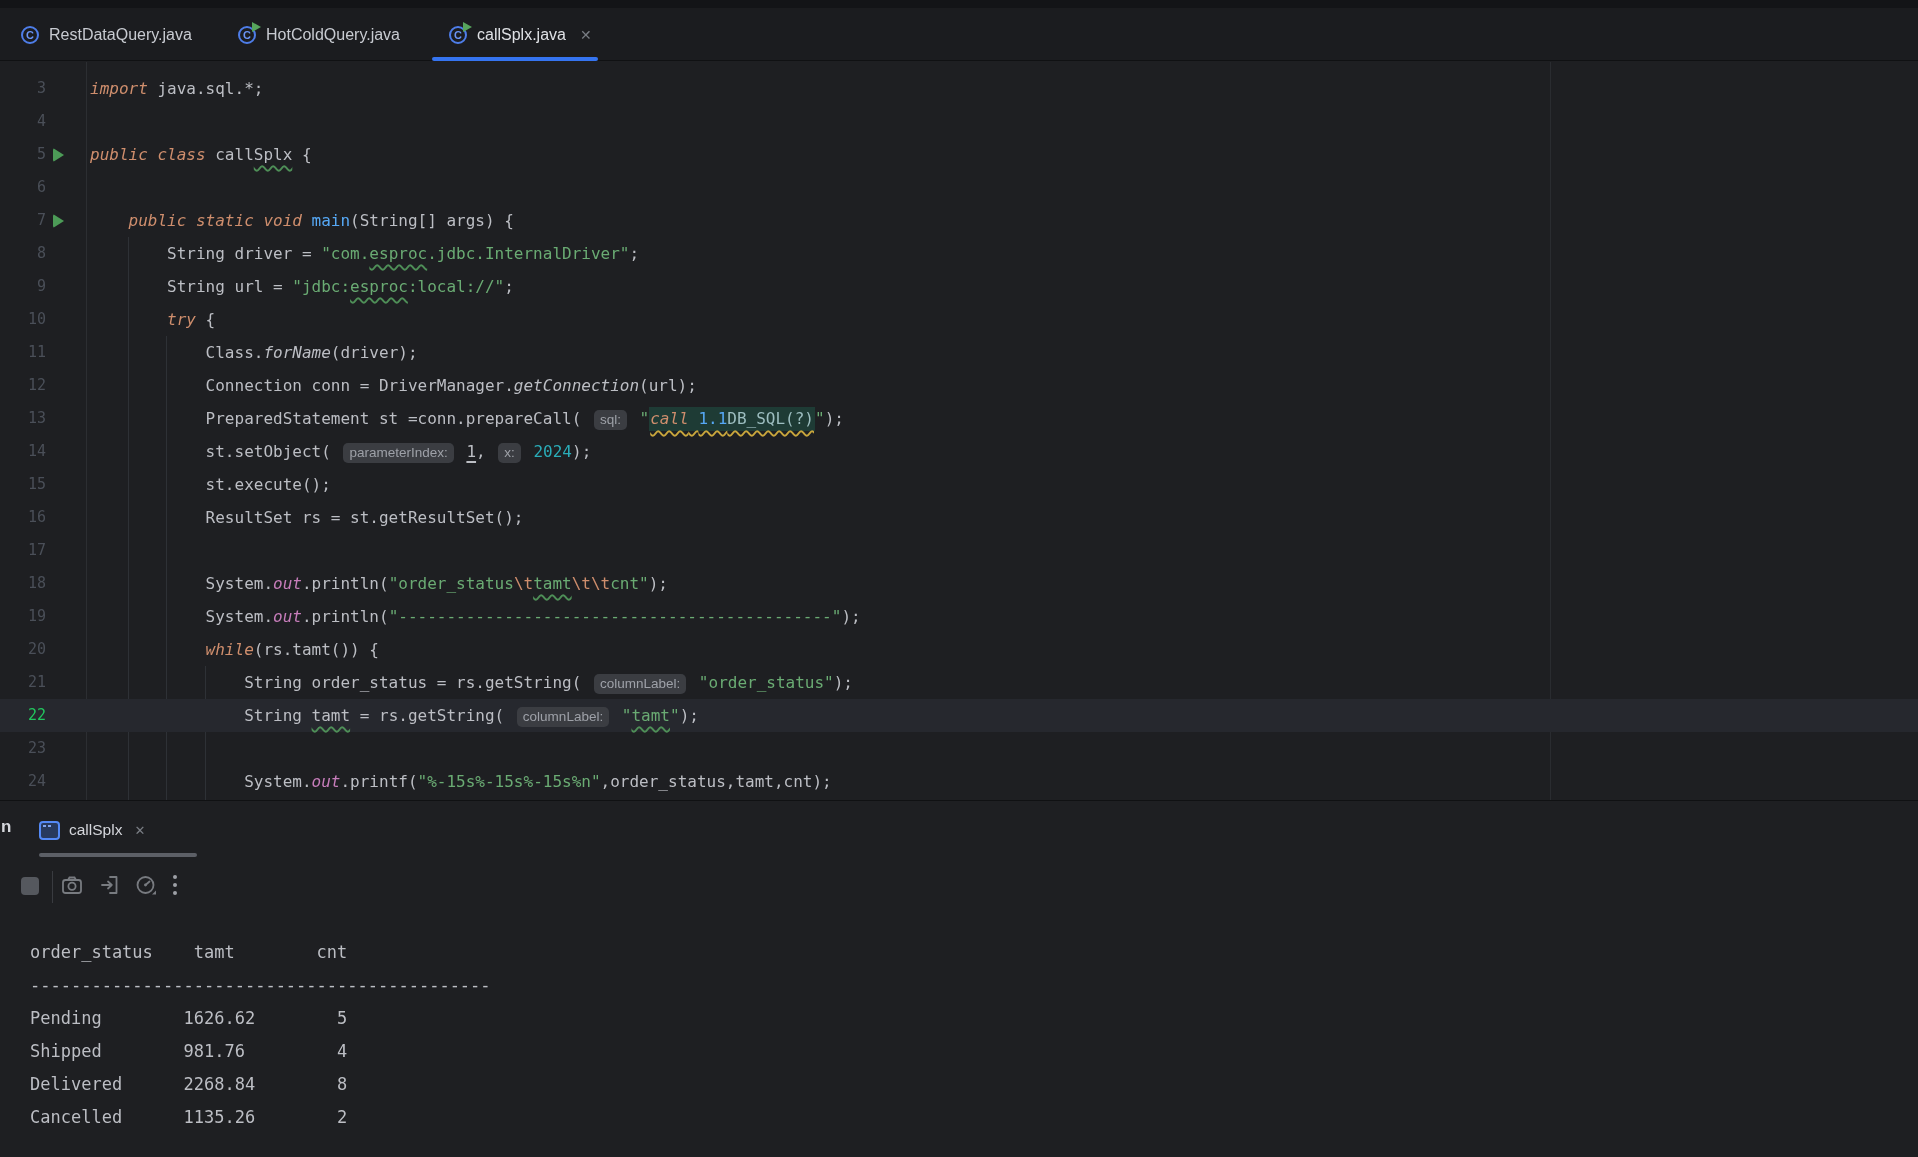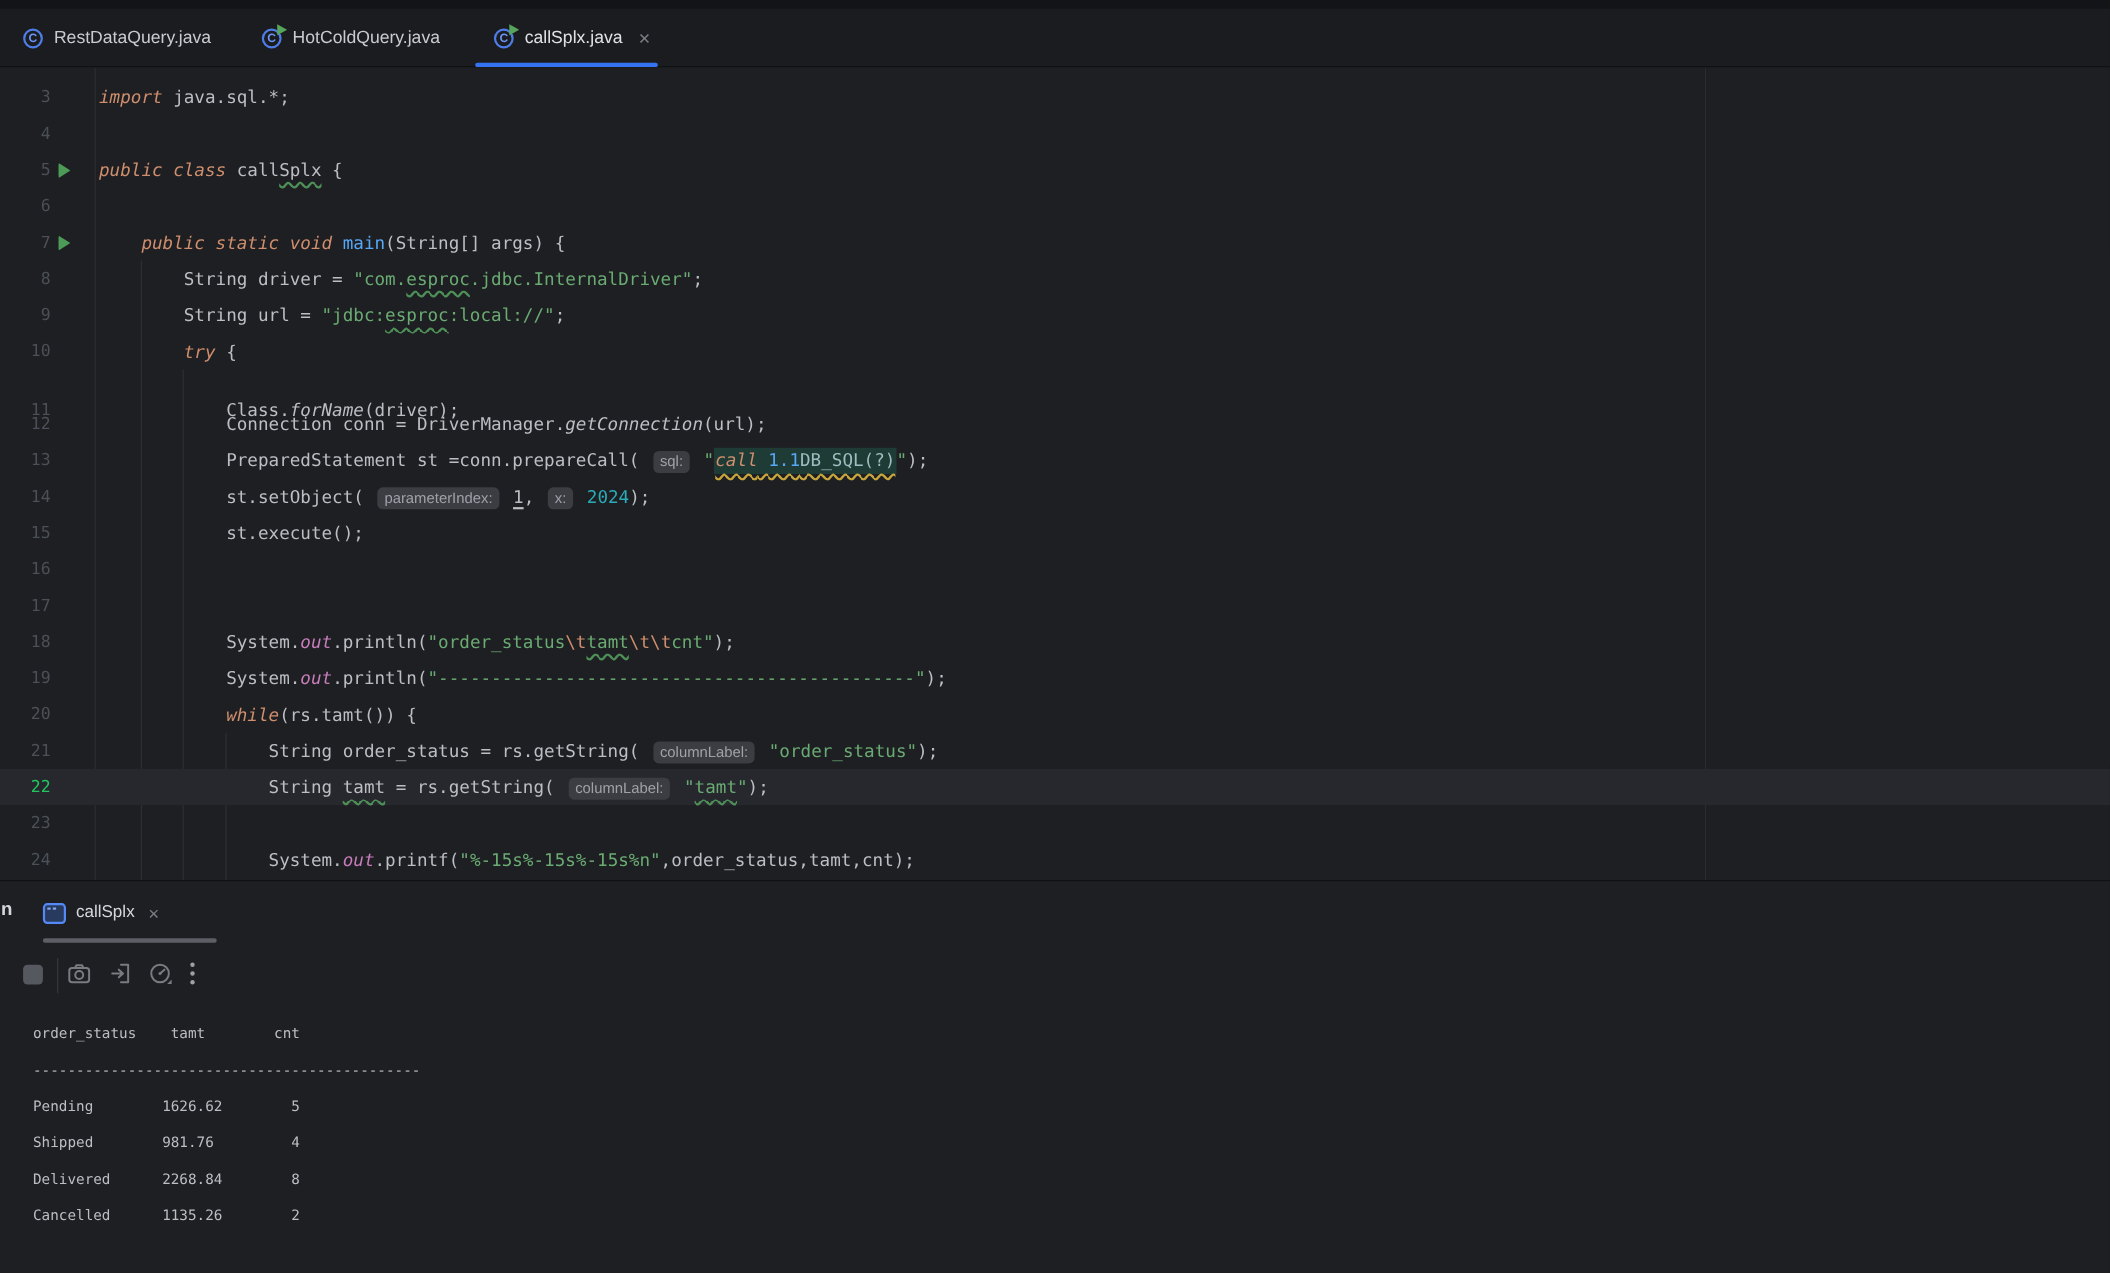--- a/index.html
+++ b/index.html
@@ -73,21 +73,21 @@
              border-radius:4px; background:#283A5E; }
   .conicon .d1,.conicon .d2 { position:absolute; top:2px; width:3px; height:2px; background:#7FA4F0; }
   .conicon .d1 { left:2px; } .conicon .d2 { left:7px; }
   .ptoolbar { position:absolute; left:0; top:62px; width:220px; height:46px; }
   .stopbtn { position:absolute; left:21px; top:14px; width:18px; height:18px; background:#55585E; border-radius:4px; cursor:pointer; }
   .tool-div { position:absolute; left:52px; top:8px; width:1px; height:32px; background:#393B40; }
   .ticon { position:absolute; top:10px; width:24px; height:24px; cursor:pointer; }
   .kebab { position:absolute; left:173px; top:12px; width:6px; height:22px; cursor:pointer; }
   .kebab i { display:block; width:4px; height:4px; border-radius:50%; background:#9DA0A6; margin:0 0 4px 0; }
 
-  .console { position:absolute; left:30px; top:123px; font-size:13px; line-height:33px;
+  .console { position:absolute; left:30px; top:135px; font-size:17px; line-height:33px;
              color:#BCBEC4; white-space:pre; }
   .con-line { height:33px; }
 </style>
 </head>
 <body>
 
 <div class="tabbar">
   <div class="tabbar-topstrip"></div>
   <div id="etabs">
       <div class="etab" style="left: 20px;">
@@ -152,21 +152,21 @@
         <span class="code"><span class="tk-d">        String driver = </span><span class="tk-str">"com.</span><span class="tk-str tk-wavy">esproc</span><span class="tk-str">.jdbc.InternalDriver"</span><span class="tk-d">;</span></span>
       </div>
       <div class="cl" style="top: 208px;">
         <span class="ln">9</span>
         <span class="code"><span class="tk-d">        String url = </span><span class="tk-str">"jdbc:</span><span class="tk-str tk-wavy">esproc</span><span class="tk-str">:local://"</span><span class="tk-d">;</span></span>
       </div>
       <div class="cl" style="top: 241px;">
         <span class="ln">10</span>
         <span class="code"><span class="tk-d">        </span><span class="tk-kw">try</span><span class="tk-d"> {</span></span>
       </div>
-      <div class="cl" style="top: 274px; margin-top: 20px;">
+      <div class="cl" style="top: 274px;">
         <span class="ln">11</span>
         <span class="code"><span class="tk-d">            Class.</span><span class="tk-sm">forName</span><span class="tk-d">(driver);</span></span>
       </div>
       <div class="cl" style="top: 307px;">
         <span class="ln">12</span>
         <span class="code"><span class="tk-d">            Connection conn = DriverManager.</span><span class="tk-sm">getConnection</span><span class="tk-d">(url);</span></span>
       </div>
       <div class="cl" style="top: 340px;">
         <span class="ln">13</span>
         <span class="code"><span class="tk-d">            PreparedStatement st =conn.prepareCall( </span><span class="tk-hint">sql:</span><span class="tk-d"> </span><span class="tk-str">"</span><span class="inj"><span class="tk-kw">call</span><span class="tk-injd"> </span><span class="tk-injnum">1.1</span><span class="tk-injid">DB_SQL(?)</span></span><span class="tk-str">"</span><span class="tk-d">);</span></span>
@@ -174,20 +174,21 @@
       <div class="cl" style="top: 373px;">
         <span class="ln">14</span>
         <span class="code"><span class="tk-d">            st.setObject( </span><span class="tk-hint">parameterIndex:</span><span class="tk-d"> </span><span class="tk-d tk-ul">1</span><span class="tk-d">, </span><span class="tk-hint">x:</span><span class="tk-d"> </span><span class="tk-num">2024</span><span class="tk-d">);</span></span>
       </div>
       <div class="cl" style="top: 406px;">
         <span class="ln">15</span>
         <span class="code"><span class="tk-d">            st.execute();</span></span>
       </div>
       <div class="cl" style="top: 439px;">
         <span class="ln">16</span>
+        <span class="code"><span class="tk-d">            ResultSet rs = st.getResultSet();</span></span>
       </div>
       <div class="cl" style="top: 472px;">
         <span class="ln">17</span>
         <span class="code"></span>
       </div>
       <div class="cl" style="top: 505px;">
         <span class="ln">18</span>
         <span class="code"><span class="tk-d">            System.</span><span class="tk-fld">out</span><span class="tk-d">.println(</span><span class="tk-str">"order_status</span><span class="tk-esc">\t</span><span class="tk-str tk-wavy">tamt</span><span class="tk-esc">\t\t</span><span class="tk-str">cnt"</span><span class="tk-d">);</span></span>
       </div>
       <div class="cl" style="top: 538px;">

